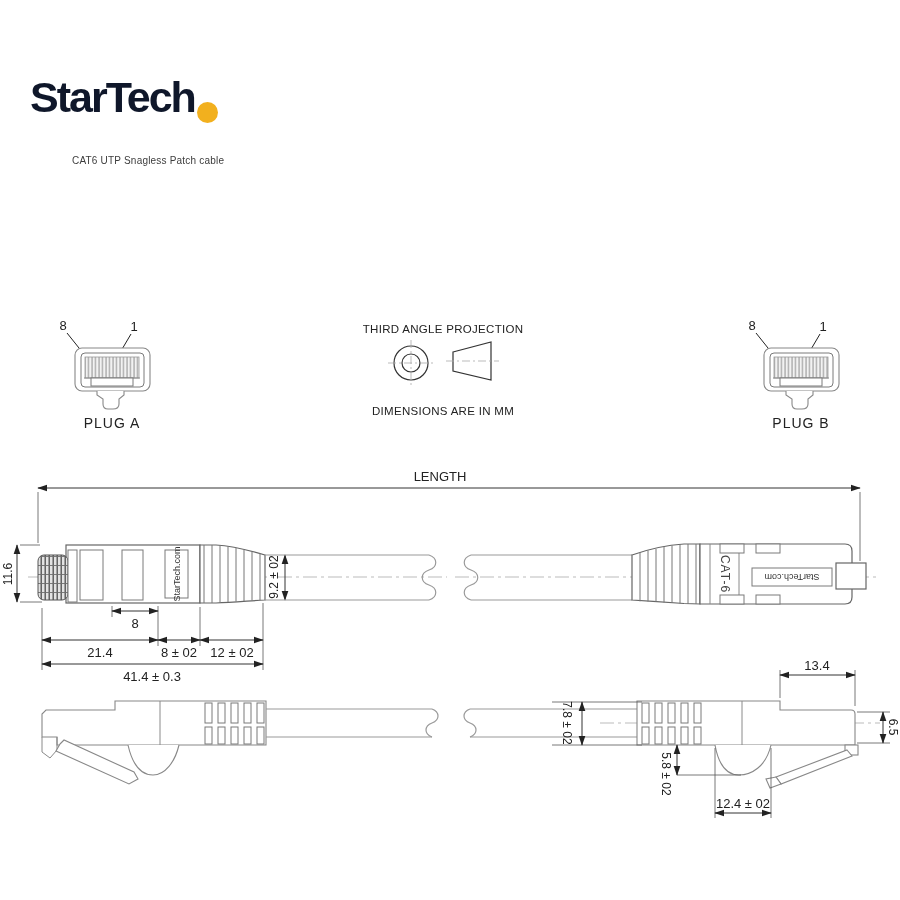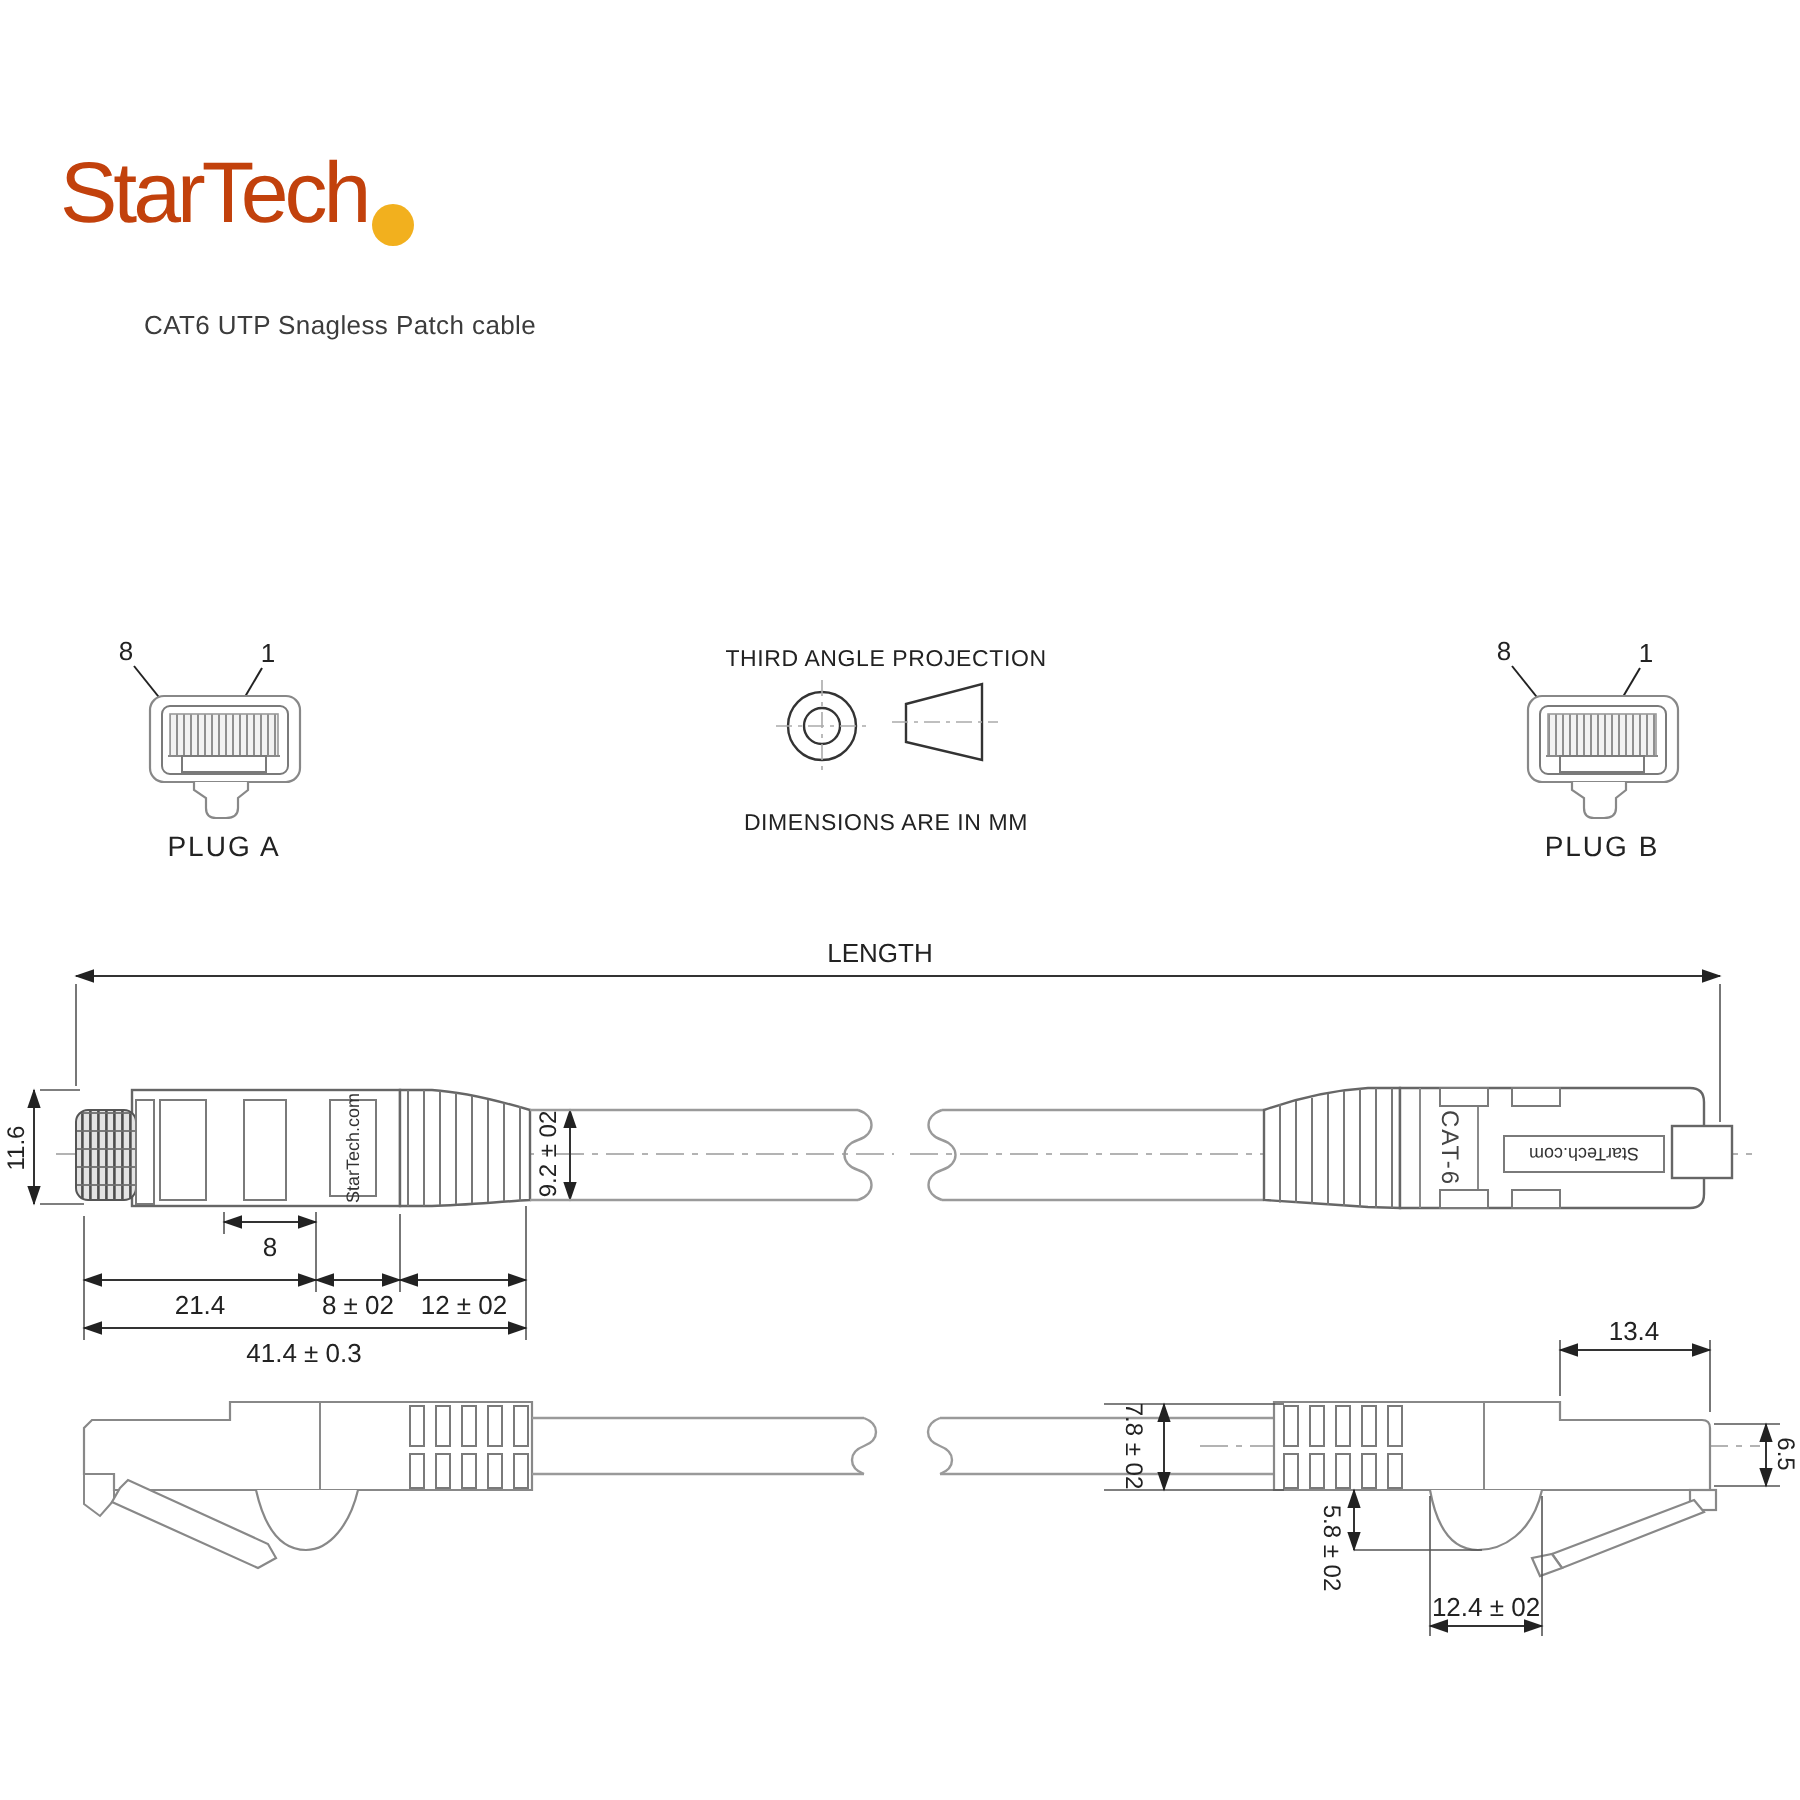--- a/index.html
+++ b/index.html
@@ -1,23 +1,23 @@
 <!DOCTYPE html>
 <html><head>
 <meta charset="utf-8">
 <style>
   html,body{margin:0;padding:0;background:#fff;}
   #canvas{position:relative;width:900px;height:900px;background:#ffffff;overflow:hidden;
           font-family:"Liberation Sans",sans-serif;}
   .abs{position:absolute;}
   
   .logo{position:absolute;left:30px;top:76px;display:flex;align-items:flex-end;
-        font-weight:normal;font-size:43px;letter-spacing:-2px;color:#c2410c;line-height:1;}
+        font-weight:bold;font-size:43px;letter-spacing:-2px;color:#0f172a;line-height:1;}
   .logo .dot{width:21px;height:21px;border-radius:50%;margin:0 2px -4px 2px;display:inline-block;}
-  .subtitle{position:absolute;left:72px;top:155px;font-size:13px;color:#3c3c3c;letter-spacing:.2px;}
+  .subtitle{position:absolute;left:72px;top:155px;font-size:10px;color:#3c3c3c;letter-spacing:.2px;}
   svg{position:absolute;overflow:visible;}
   svg text{font-family:"Liberation Sans",sans-serif;fill:#222;}
   .dimtxt{font-size:13px;}
   .dimtxt-sm{font-size:12px;}
   .captiontxt{font-size:14px;letter-spacing:1px;}
   .titletxt{font-size:11.5px;letter-spacing:.3px;}
   .marktxt{font-size:9px;fill:#333;}
   .cat6txt{font-size:12px;fill:#444;letter-spacing:1px;}
   .dim{stroke:#333;stroke-width:1;fill:none;}
   .ext{stroke:#555;stroke-width:0.8;fill:none;}

